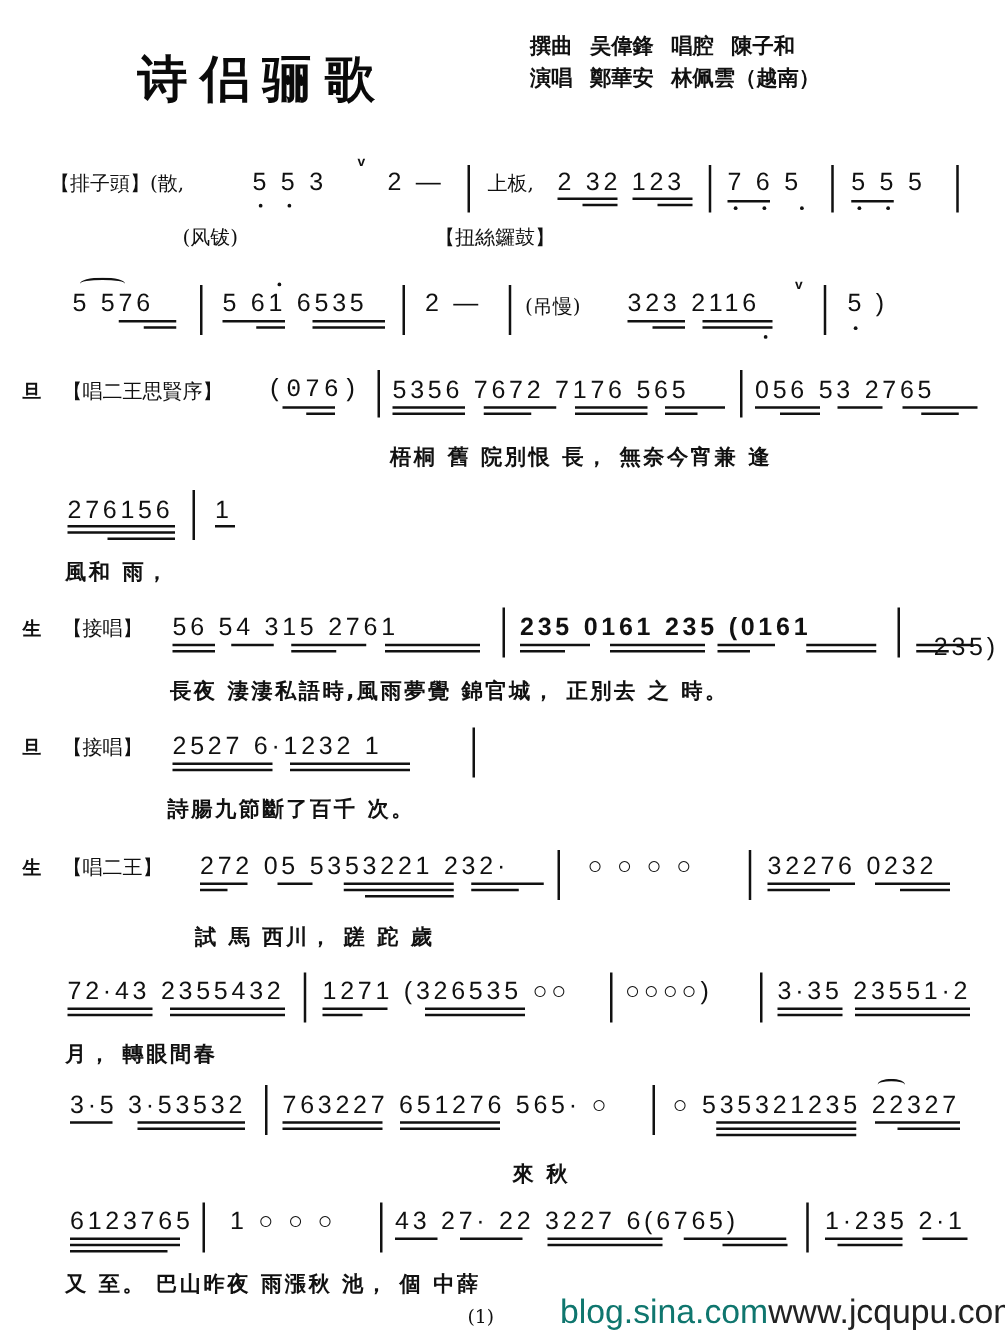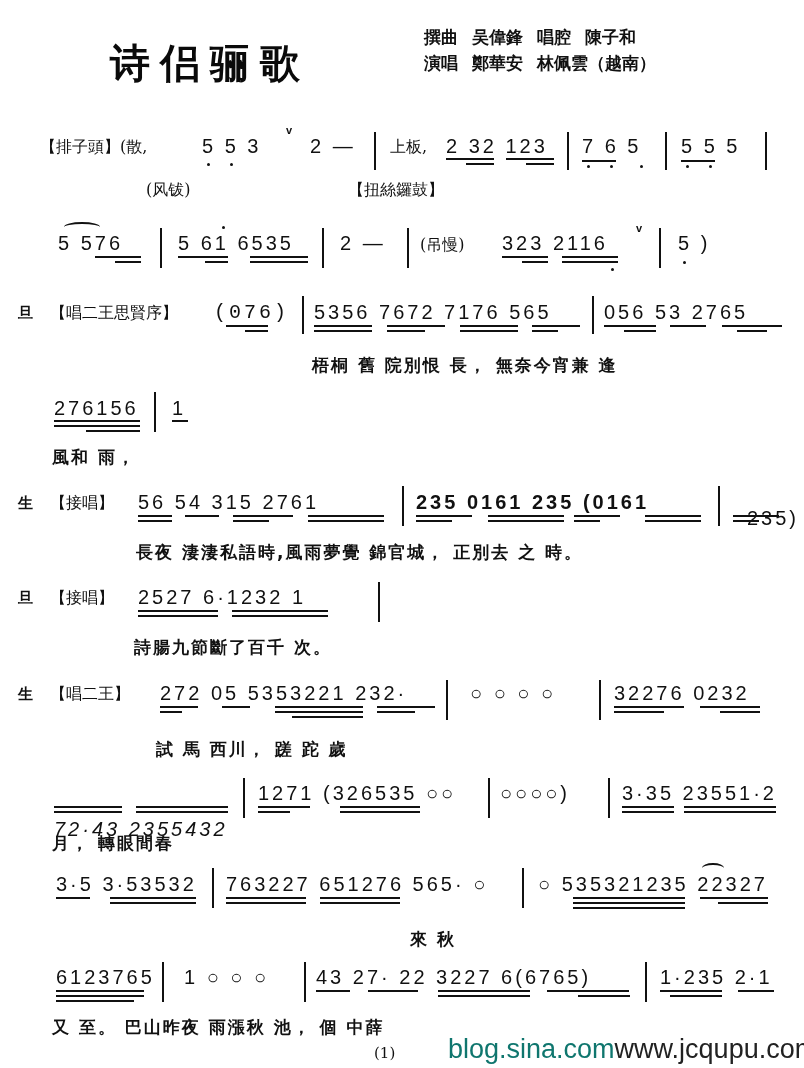--- a/index.html
+++ b/index.html
@@ -187,21 +187,21 @@
   <div class="bar" style="left:599px; top:680px; height:40px;"></div>
   <span class="abs note" style="left:614px; top:682px;">32276 0232</span>
   <div class="ul" style="left:614px; top:706px; width:70px;"></div>
   <div class="ul" style="left:614px; top:711px; width:50px;"></div>
   <div class="ul" style="left:700px; top:706px; width:60px;"></div>
   <div class="ul" style="left:720px; top:711px; width:40px;"></div>
   <span class="abs lyric" style="left:156px; top:738px;">試 馬  西川，                    蹉  跎 歲</span>
 </div>
 
 <div>
-  <span class="abs note" style="left:54px; top:818px;font-style:italic;">72·43 2355432</span>
+  <span class="abs note" style="left:54px; top:782px;">72·43 2355432</span>
   <div class="ul" style="left:54px; top:806px; width:68px;"></div>
   <div class="ul" style="left:54px; top:811px; width:68px;"></div>
   <div class="ul" style="left:136px; top:806px; width:92px;"></div>
   <div class="ul" style="left:136px; top:811px; width:92px;"></div>
   <div class="bar" style="left:243px; top:778px; height:40px;"></div>
   <span class="abs note" style="left:258px; top:782px;">1271 (326535 ○○</span>
   <div class="ul" style="left:258px; top:806px; width:52px;"></div>
   <div class="ul" style="left:258px; top:811px; width:32px;"></div>
   <div class="ul" style="left:340px; top:806px; width:80px;"></div>
   <div class="ul" style="left:340px; top:811px; width:80px;"></div>

